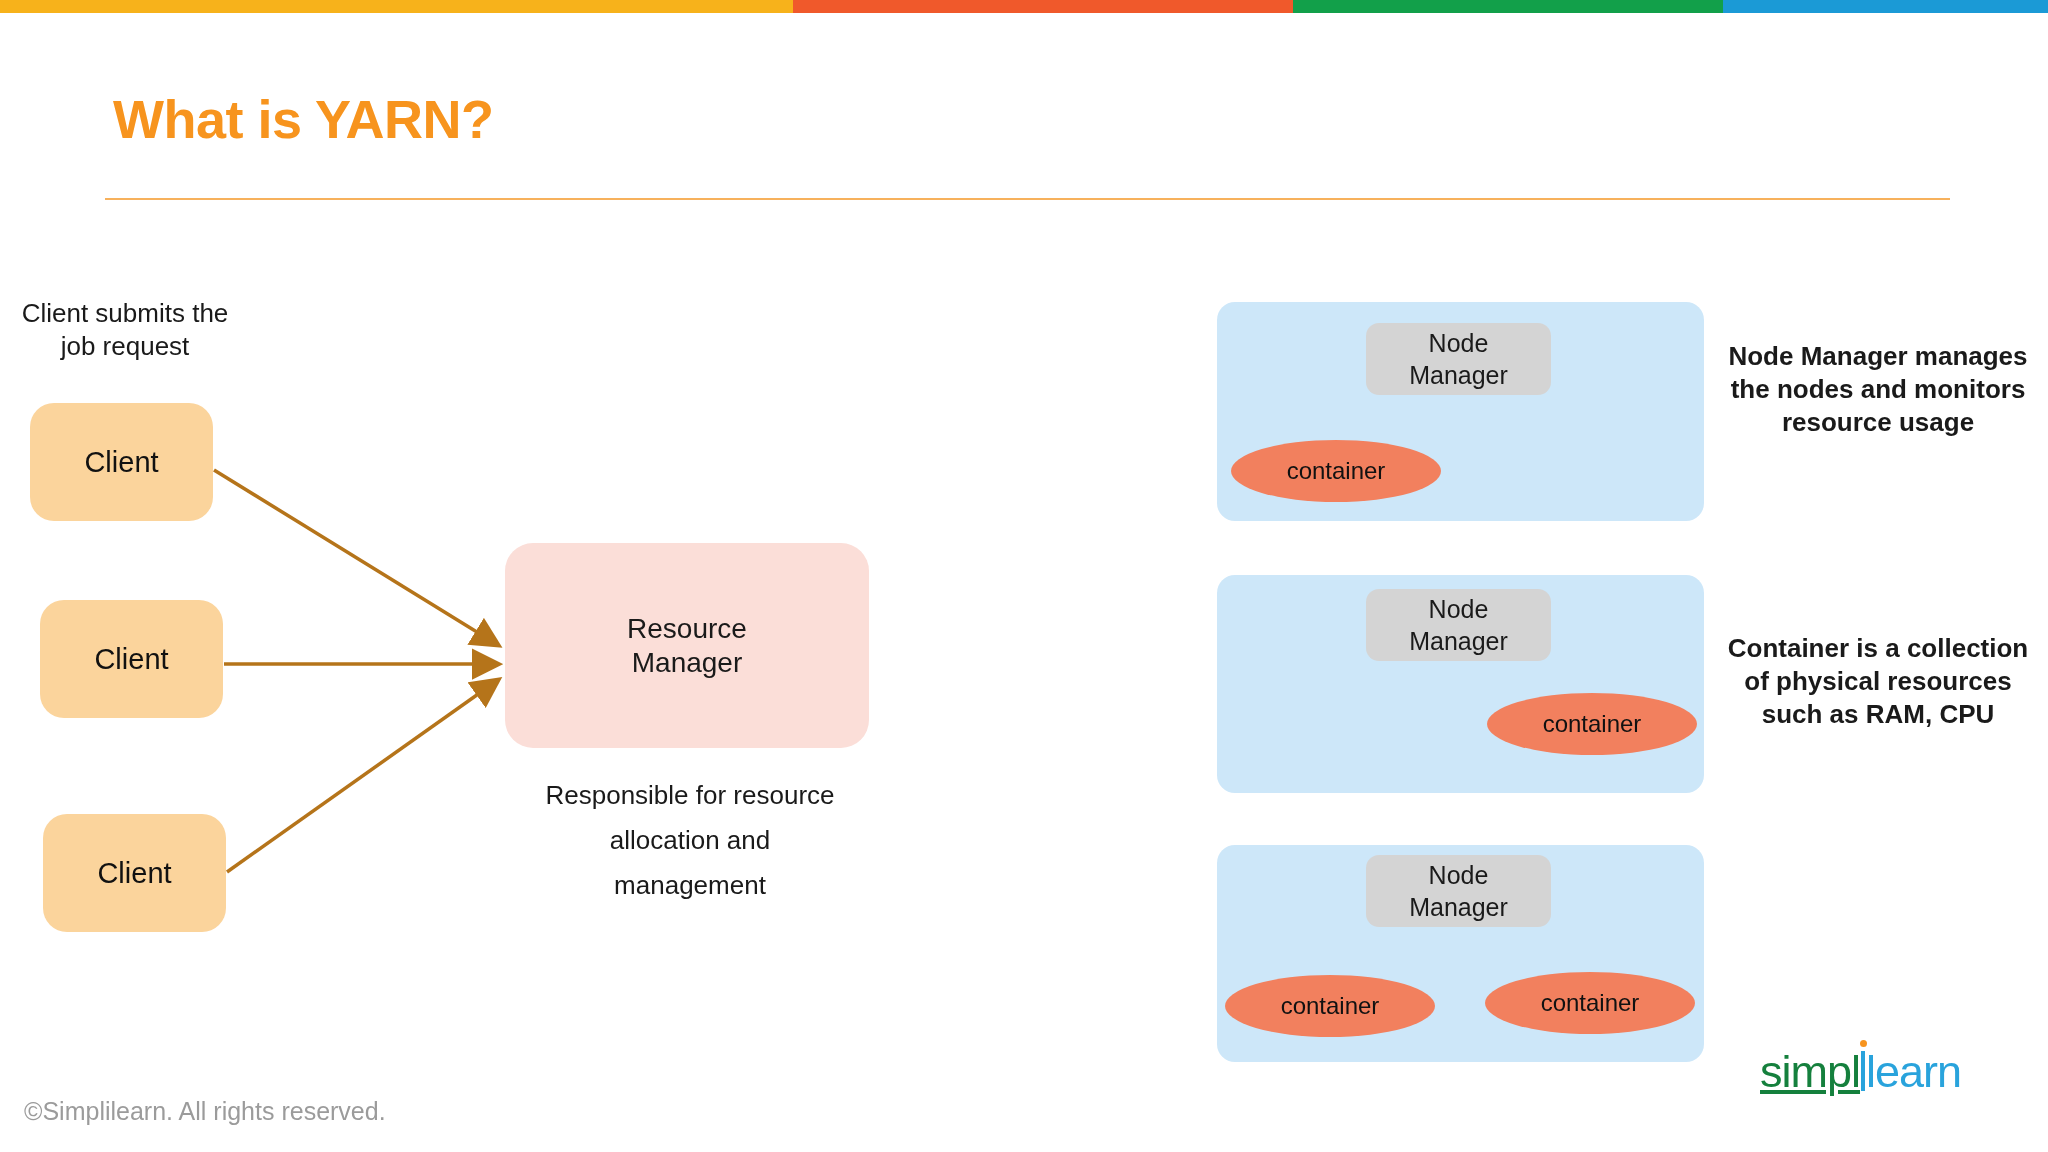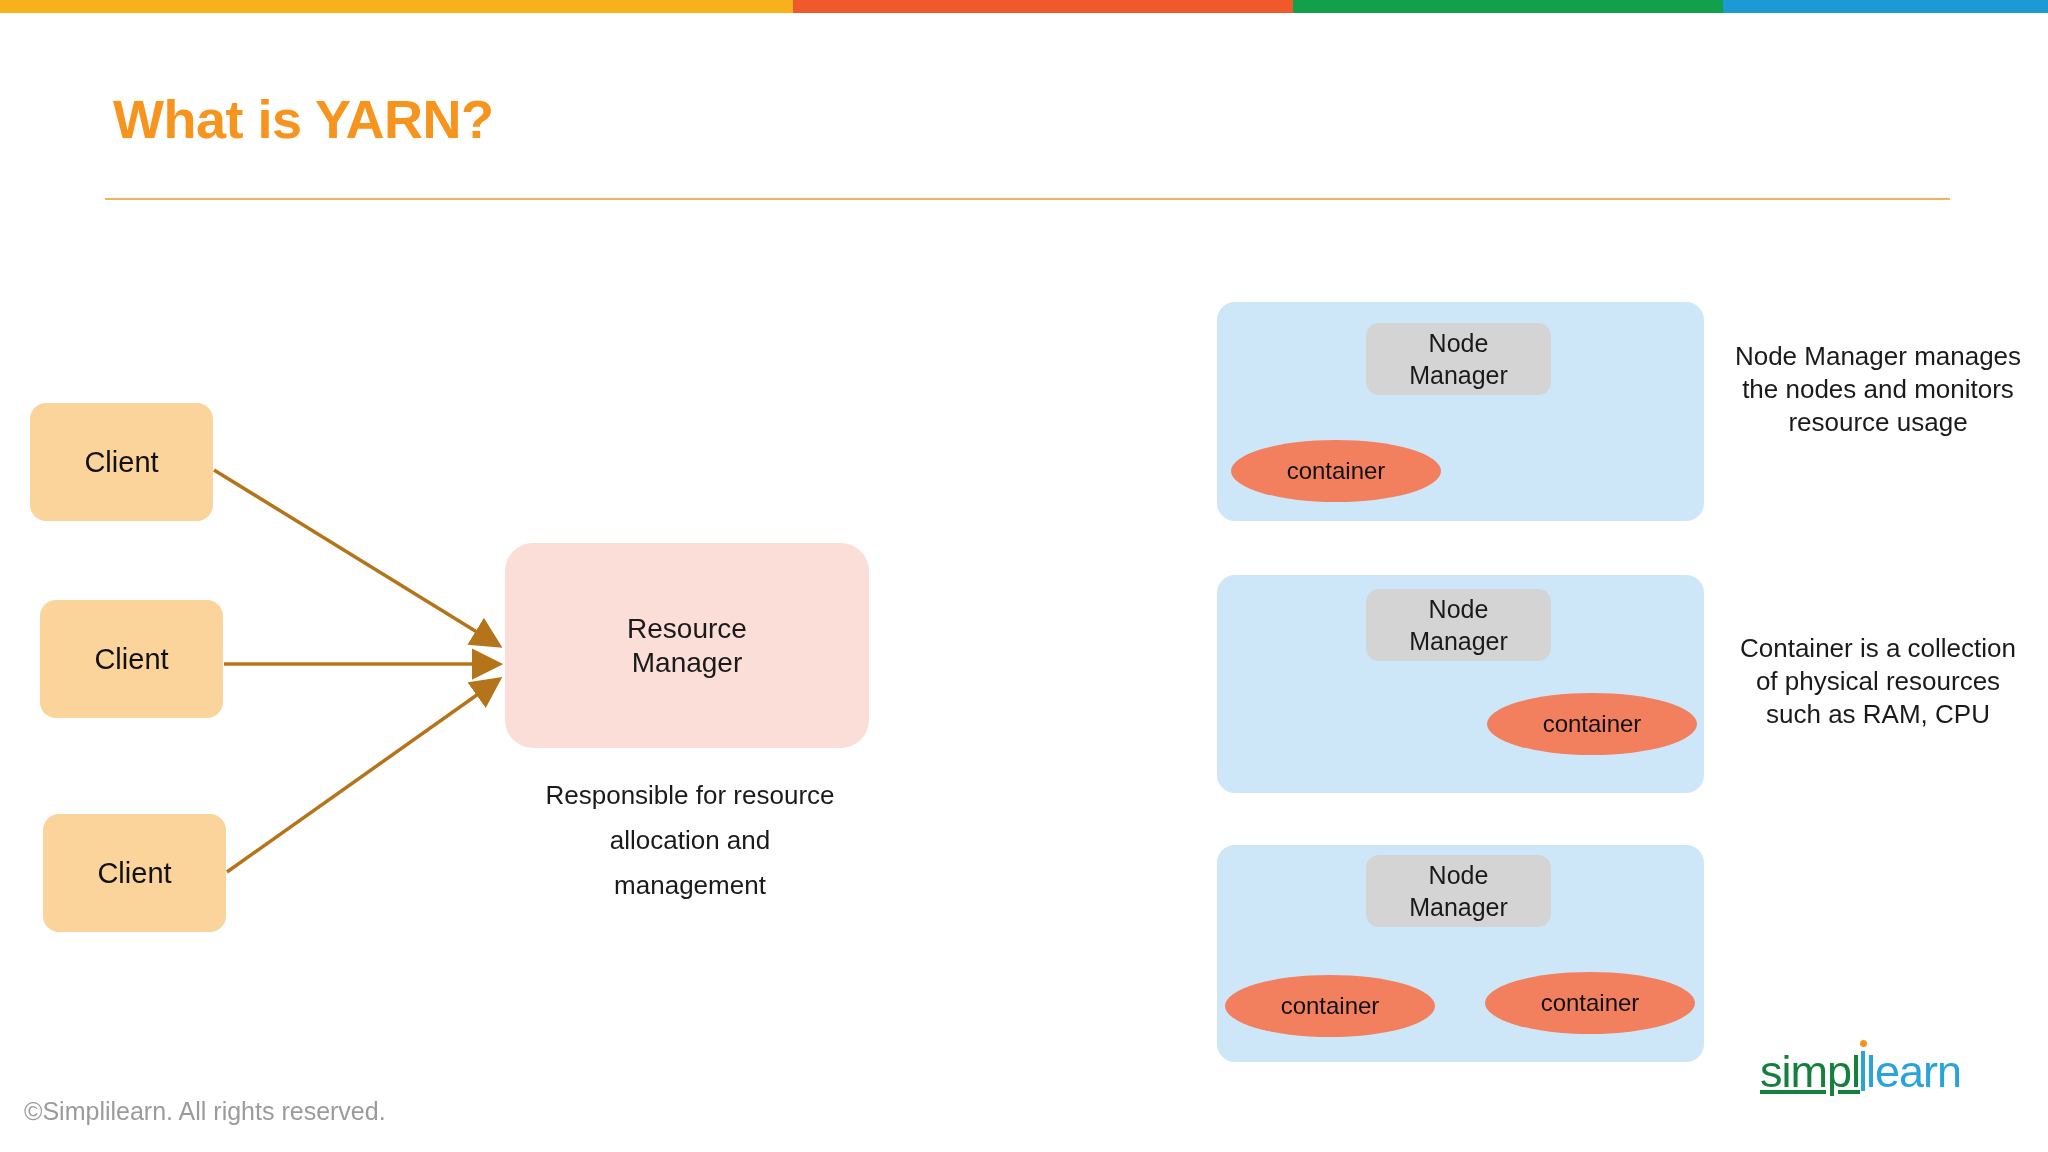--- a/index.html
+++ b/index.html
@@ -56,21 +56,21 @@
     text-align: center;
     font-size: 26px;
     line-height: 33px;
     color: #1a1a1a;
   }
 
   
   .client-box {
     position: absolute;
     background: #FBD49C;
-    border-radius: 16px;
+    border-radius: 24px;
     display: flex;
     align-items: center;
     justify-content: center;
     font-size: 29px;
     color: #111;
   }
   #client1 { left: 30px;  top: 403px; width: 183px; height: 118px; }
   #client2 { left: 40px;  top: 600px; width: 183px; height: 118px; }
   #client3 { left: 43px;  top: 814px; width: 183px; height: 118px; }
 
@@ -146,20 +146,21 @@
   #cont4 { left: 1485px; top: 972px; width: 210px; height: 62px; }
 
   
   .note {
     position: absolute;
     width: 320px;
     text-align: center;
     font-size: 26px;
     line-height: 33px;
     color: #1a1a1a;
+    font-weight: bold;
   }
   #note1 { left: 1718px; top: 340px; }
   #note2 { left: 1718px; top: 632px; }
 
   
   .arrows {
     position: absolute;
     left: 0; top: 0;
     width: 2048px;
     height: 1152px;
@@ -224,20 +225,22 @@
     <defs>
       <marker id="ah" markerWidth="9" markerHeight="9" refX="7.5" refY="4.5" orient="auto">
         <path d="M0,0 L9,4.5 L0,9 z" fill="#B5741A"></path>
       </marker>
     </defs>
     <path d="M214,470 L498,645" stroke="#B5741A" stroke-width="3.5" fill="none" marker-end="url(#ah)"></path>
     <path d="M224,664 L498,664" stroke="#B5741A" stroke-width="3.5" fill="none" marker-end="url(#ah)"></path>
     <path d="M227,872 L498,680" stroke="#B5741A" stroke-width="3.5" fill="none" marker-end="url(#ah)"></path>
   </svg>
 
+  <div class="client-caption" style="white-space:pre-line;">Client submits the
+job request</div>
 
   <div class="client-box" id="client1">
     <span>Client</span>
   </div>
   <div class="client-box" id="client2">
     <span>Client</span>
   </div>
   <div class="client-box" id="client3">
     <span>Client</span>
   </div>

